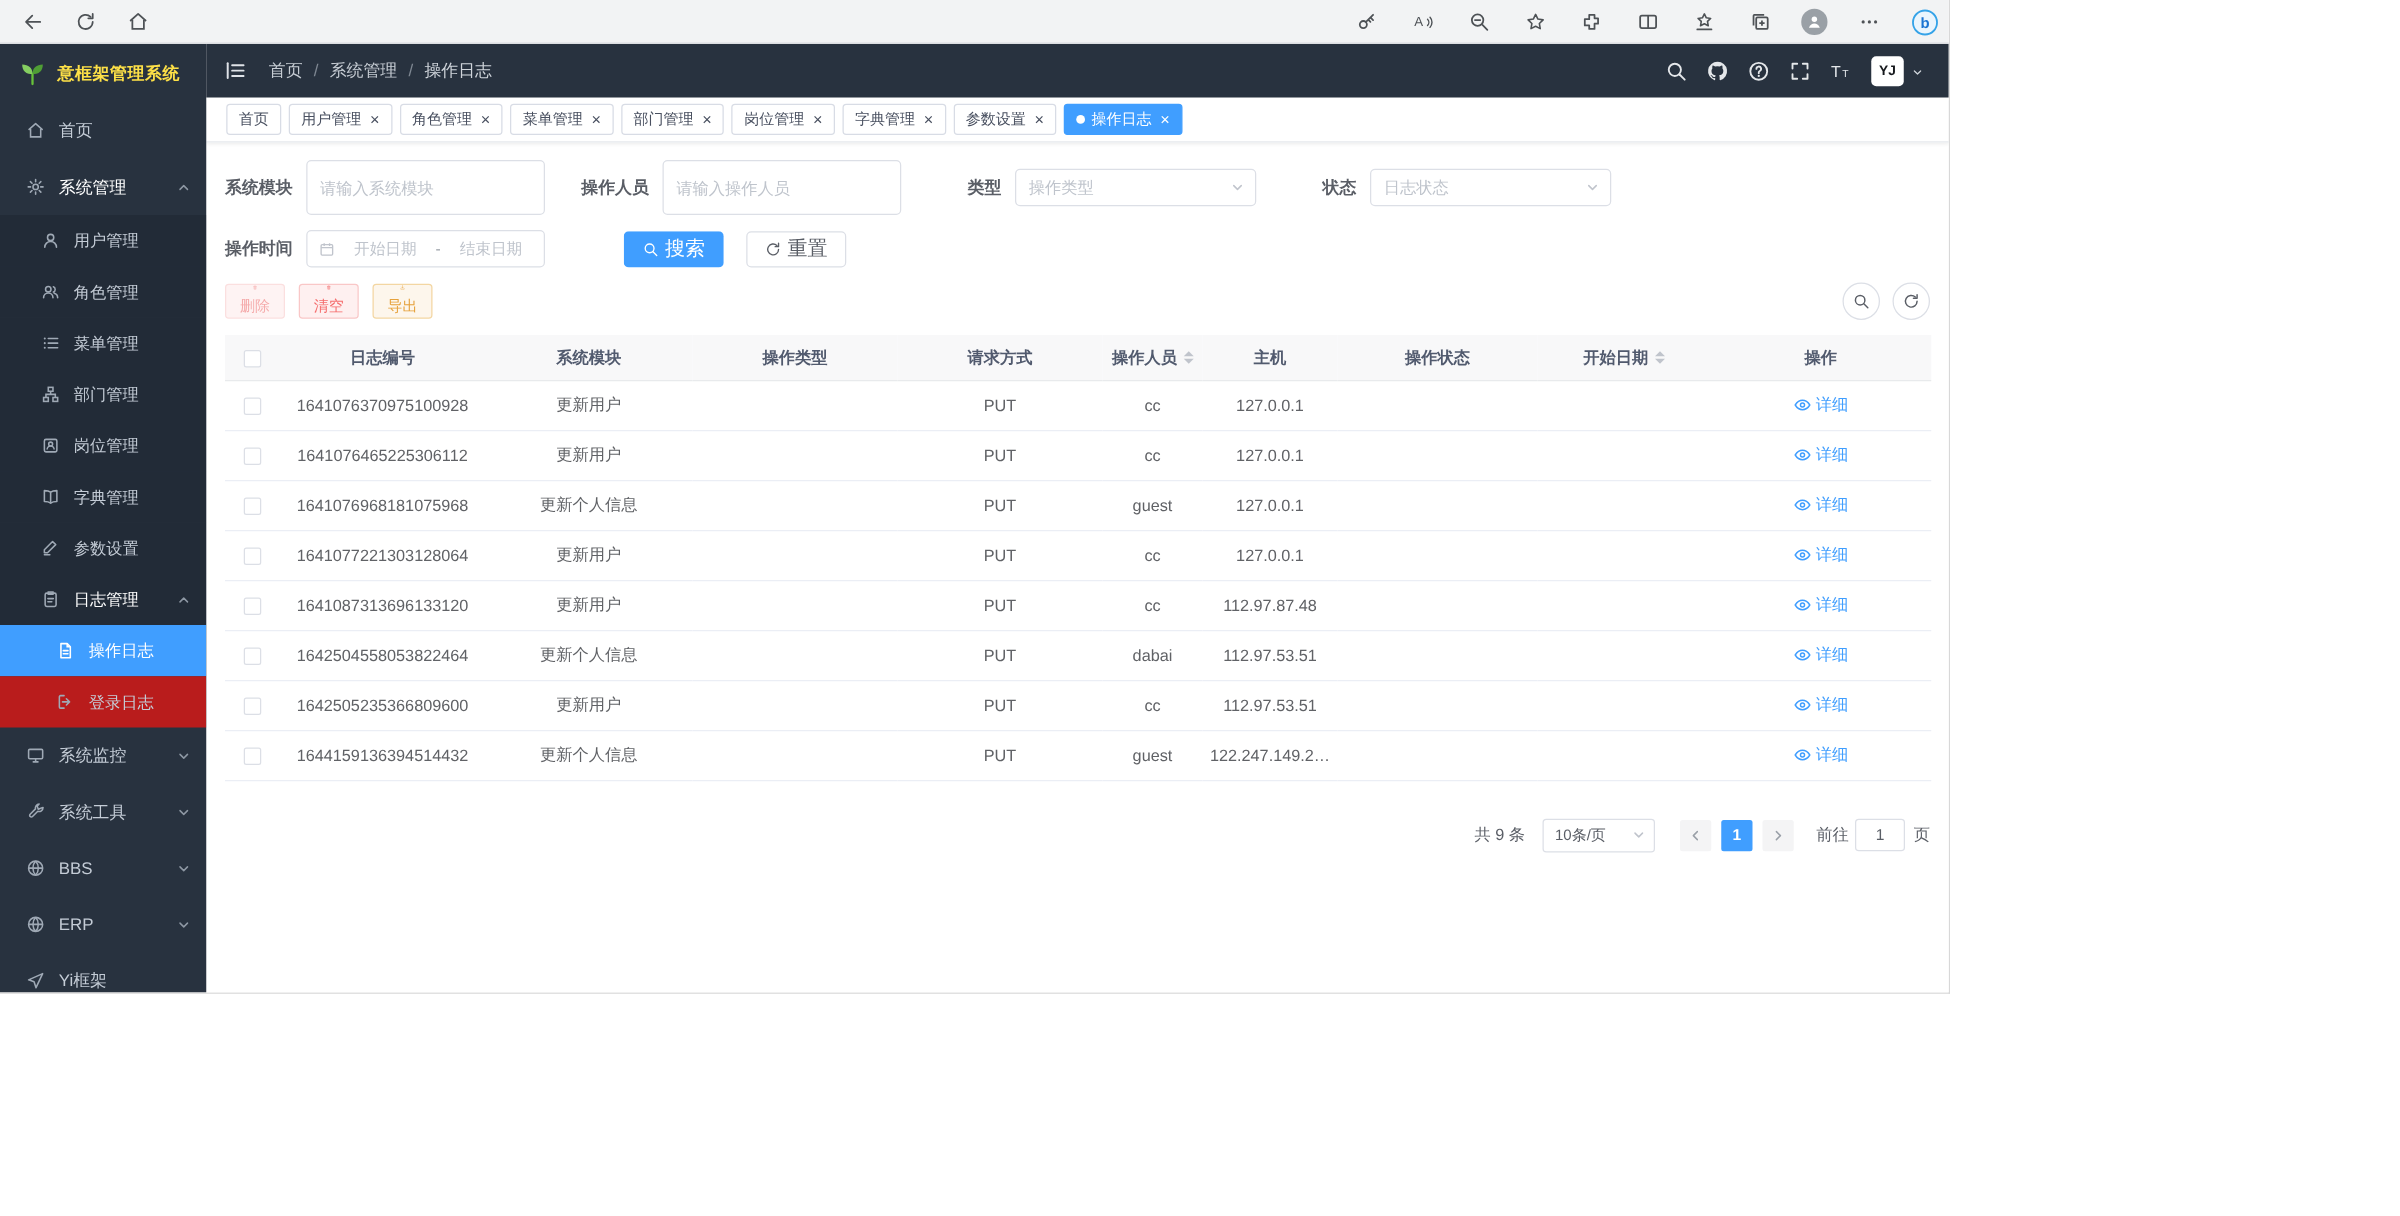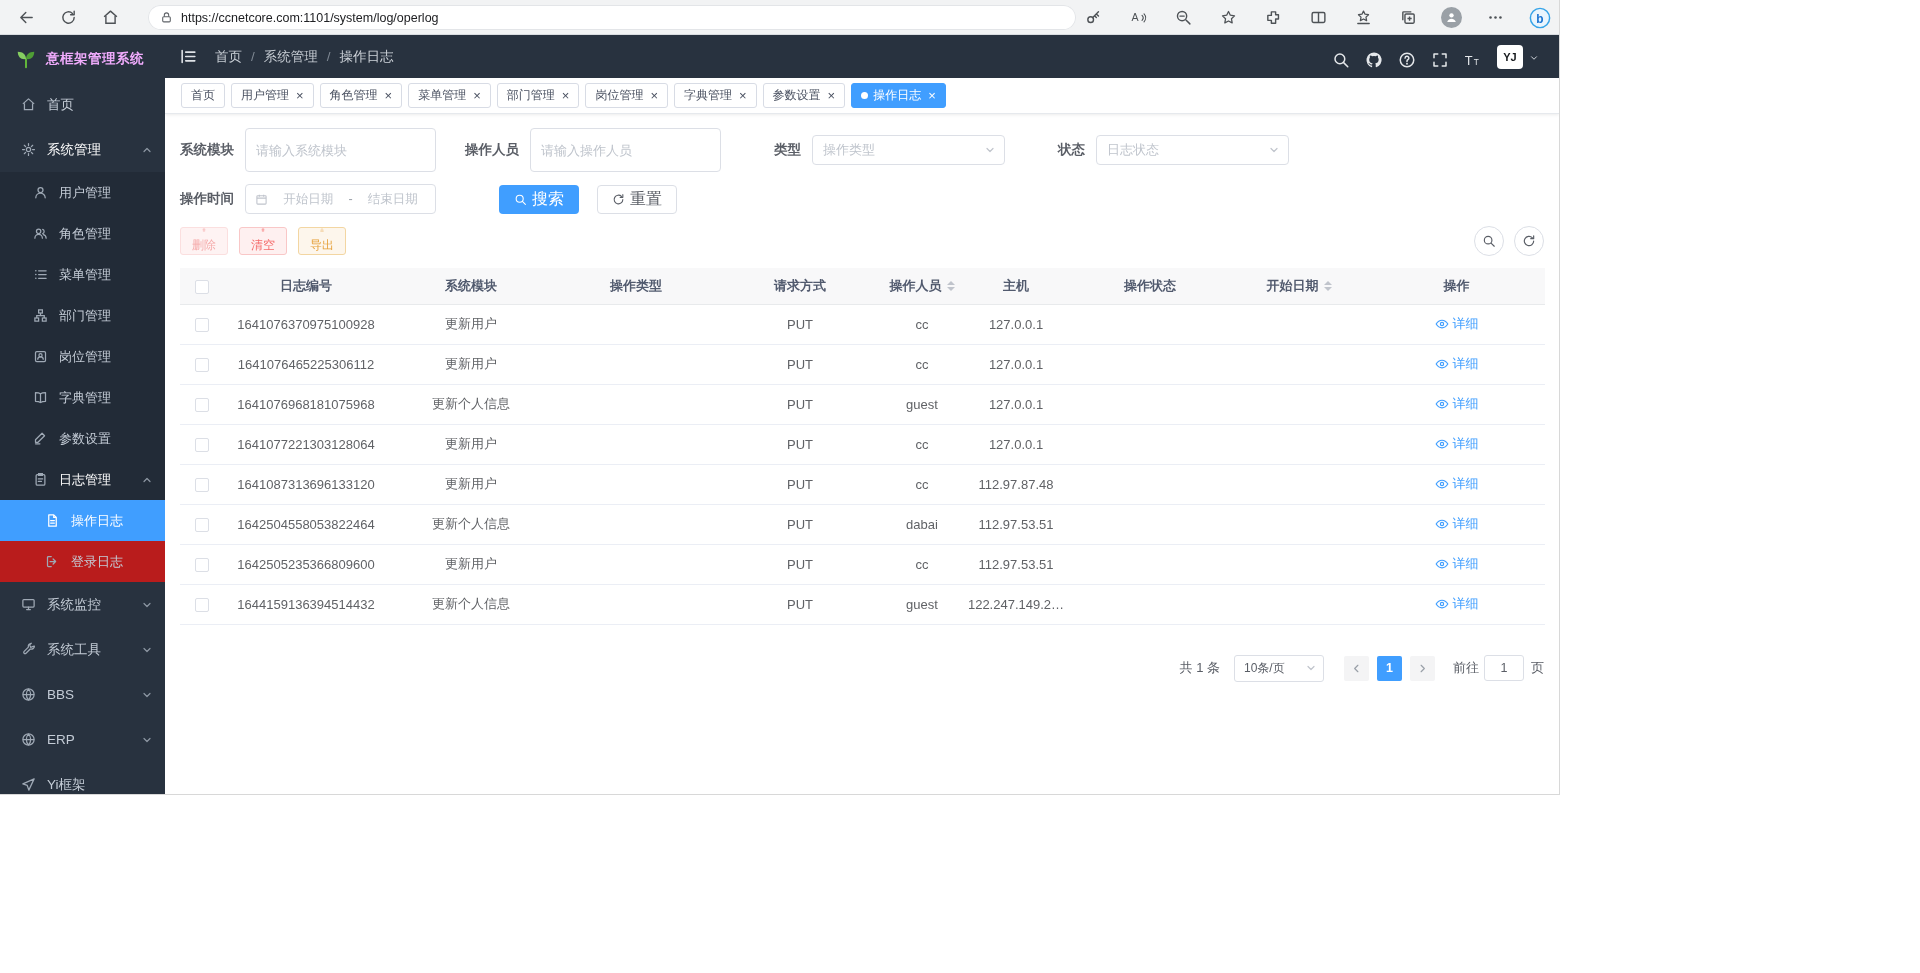--- a/index.html
+++ b/index.html
@@ -22,39 +22,39 @@
   .url { font-size:12.5px; color:#202124; white-space:nowrap; overflow:hidden; }
   .chrome-right { position:absolute; left:1081px; top:0; height:35px; display:flex; align-items:center; gap:21px; color:#4e5256; }
   .avatar { width:21px; height:21px; border-radius:50%; background:#9aa0a6; display:flex; align-items:center; justify-content:center; color:#fff; }
   .avatar svg { width:13px; height:13px; }
   .copilot svg { width:22px; height:22px; }
 
   
   .sidebar { position:absolute; left:0; top:35px; bottom:0; width:165px; background:#28323f; overflow:hidden; z-index:10; }
   .logo { height:47px; display:flex; align-items:center; padding-left:15px; gap:9px; }
   .logo svg { width:22px; height:22px; }
-  .logo-text { color:#f0abfc; font-size:13.5px; font-weight:bold; letter-spacing:.5px; white-space:nowrap; }
+  .logo-text { color:#fde047; font-size:13.5px; font-weight:bold; letter-spacing:.5px; white-space:nowrap; }
   .mi { display:flex; align-items:center; height:45px; padding:0 12px 0 21px; font-size:13.5px; color:#c4ccd6; cursor:pointer; white-space:nowrap; }
   .mi .mic { width:15px; height:15px; margin-right:11px; color:#9fa9b5; flex:none; }
   .mi .chev { margin-left:auto; width:12px; height:12px; color:#8d97a3; flex:none; }
   .mi.l2 { height:41px; padding-left:33px; background:#222b37; font-size:13px; }
   .mi.l3 { height:41px; padding-left:45px; background:#b91c1c; font-size:13px; }
   .mi.l3.active { background:#409eff; color:#fff; }
   .mi.l3.active .mic { color:#fff; }
   .mi.trail { color:#ffffff; }
 
   
   .app-header { position:absolute; left:165px; top:35px; right:0; height:43px; background:#28323f;
                 display:flex; align-items:center; padding:0 20px 0 14px; z-index:10; }
   .hamburger { width:19px; height:19px; color:#dfe3e8; cursor:pointer; }
   .breadcrumb { display:flex; align-items:center; gap:9px; margin-left:17px; font-size:13.5px; }
   .bc-link { color:#c6ccd3; cursor:pointer; }
   .bc-sep { color:#7f8893; }
   .bc-cur { color:#cfd4da; }
-  .header-right { margin-left:auto; display:flex; align-items:flex-end; gap:15px; color:#e4e7ea; }
+  .header-right { margin-left:auto; display:flex; align-items:center; gap:15px; color:#e4e7ea; }
   .hicon { width:18px; height:18px; cursor:pointer; }
   .yj-box { width:26px; height:24px; background:#fff; border-radius:4px; color:#15181c; font-weight:bold; font-size:11px;
             display:flex; align-items:center; justify-content:center; cursor:pointer; }
   .user-chev { width:10px; height:10px; color:#cfd4da; align-self:flex-end; margin:0 0 6px -9px; cursor:pointer; }
 
   
   .tab-bar { position:absolute; left:165px; top:78px; right:0; height:36px; background:#fff; border-bottom:1px solid #e6e9ed;
              box-shadow:0 1px 3px rgba(0,0,0,.08); display:flex; align-items:center; padding-left:16px; gap:6px; z-index:5; }
   .tab { display:inline-flex; align-items:center; height:25px; padding:0 9px; border:1px solid #d8dce5; border-radius:3px;
          font-size:12px; color:#495060; background:#fff; cursor:pointer; gap:5px; white-space:nowrap; }
@@ -314,26 +314,20 @@
       <span class="cicon">
           <svg>
             <use href="#i-refresh"></use>
           </svg>
         </span>
       <span class="cicon">
           <svg>
             <use href="#i-home"></use>
           </svg>
         </span>
-    </div>
-    <div class="addr">
-      <svg>
-          <use href="#i-lock"></use>
-        </svg>
-      <span class="url">https://ccnetcore.com:1101/system/log/operlog</span>
     </div>
     <div class="chrome-right">
       <span class="cicon">
           <svg>
             <use href="#i-key"></use>
           </svg>
         </span>
       <span class="cicon">
           <svg>
             <use href="#i-readaloud"></use>
@@ -850,21 +844,21 @@
                 <svg>
                   <use href="#i-eye"></use>
                 </svg>
                 <span>详细</span>
               </a></td>
           </tr>
         </tbody>
     </table>
 
     <div class="pagination">
-      <span class="p-total">共 1 条</span>
+      <span class="p-total">共 9 条</span>
       <div class="psel">
         <span>10条/页</span>
         <svg class="chevd">
             <use href="#i-chevdown"></use>
           </svg>
       </div>
       <button class="pbtn">
           <svg>
             <use href="#i-chevleft"></use>
           </svg>

